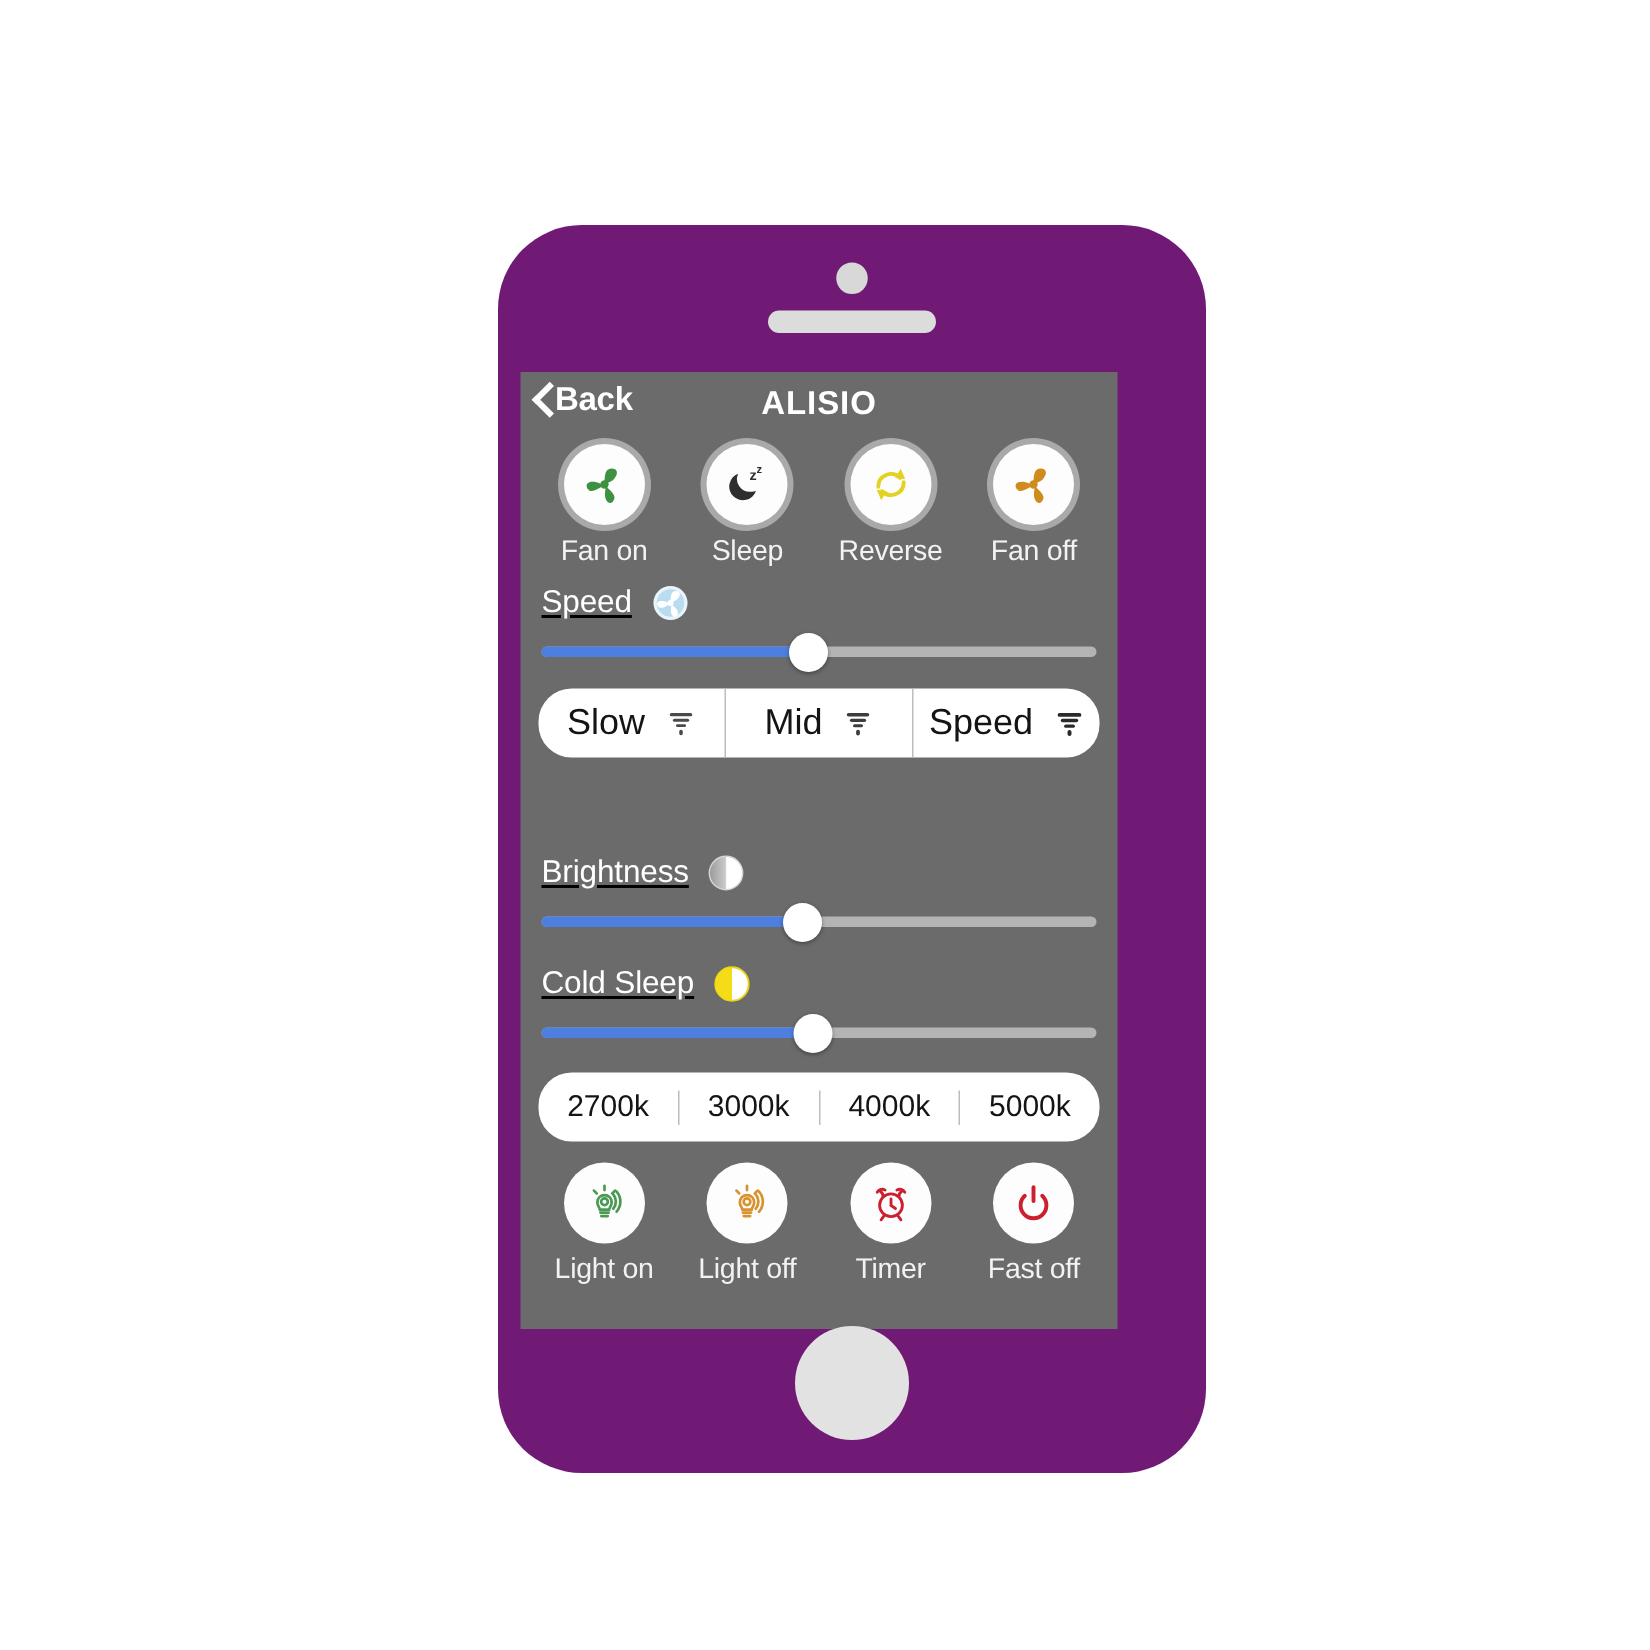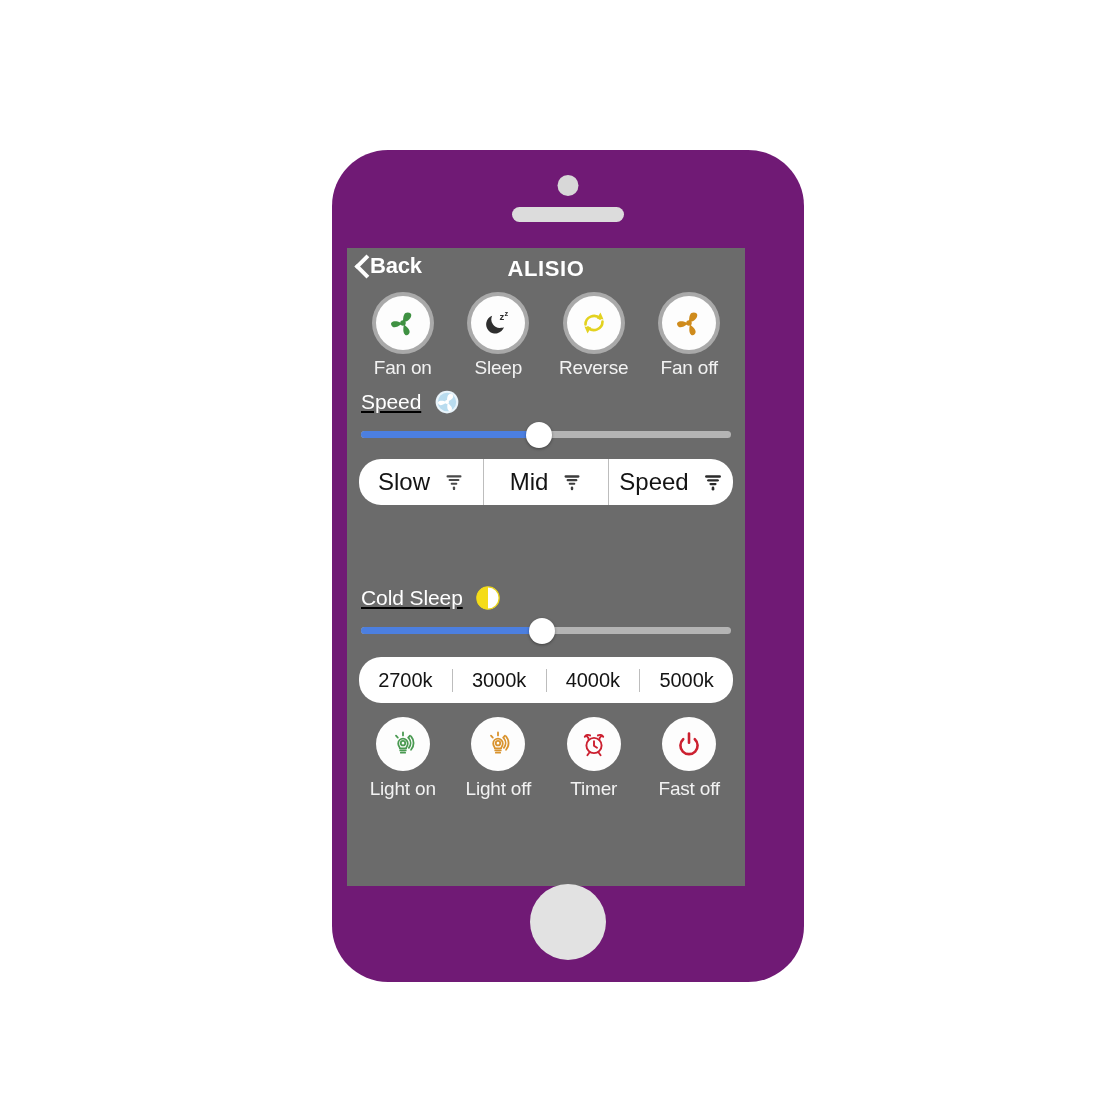--- a/index.html
+++ b/index.html
@@ -358,20 +358,41 @@
             <rect x="5" y="9.6" width="14" height="2.8" rx="1.4"></rect>
             <rect x="7.7" y="14.2" width="8.6" height="2.6" rx="1.3"></rect>
             <rect x="10.4" y="18.5" width="3.2" height="4.8" rx="1.6"></rect>
           </g>
         </svg>
       </div>
     </div>
 
     <div class="spacer-gap"></div>
 
+    <div class="slider-block">
+      <div class="slider-head">
+        <span class="slider-head-label">Brightness</span>
+        <svg width="26" height="26" viewBox="0 0 28 28">
+          <defs>
+            <linearGradient id="briGrad" x1="0" y1="0" x2="1" y2="0">
+              <stop offset="0%" stop-color="#9a9a9a"></stop>
+              <stop offset="48%" stop-color="#c9c9c9"></stop>
+              <stop offset="52%" stop-color="#ffffff"></stop>
+              <stop offset="100%" stop-color="#ffffff"></stop>
+            </linearGradient>
+          </defs>
+          <circle cx="14" cy="14" r="12" fill="url(#briGrad)" stroke="#d5d5d5" stroke-width="1"></circle>
+        </svg>
+      </div>
+      <div class="slider-track">
+        <div class="slider-rail"></div>
+        <div class="slider-fill" style="width:47%"></div>
+        <div class="slider-knob" style="left:47%"></div>
+      </div>
+    </div>
 
     <div class="slider-block" style="margin-top:16px;">
       <div class="slider-head">
         <span class="slider-head-label">Cold Sleep</span>
         <svg width="26" height="26" viewBox="0 0 28 28">
           <circle cx="14" cy="14" r="12" fill="#ffffff" stroke="#e8d318" stroke-width="1.4"></circle>
           <path d="M14 2a12 12 0 0 0 0 24z" fill="#f5dc18"></path>
         </svg>
       </div>
       <div class="slider-track">

